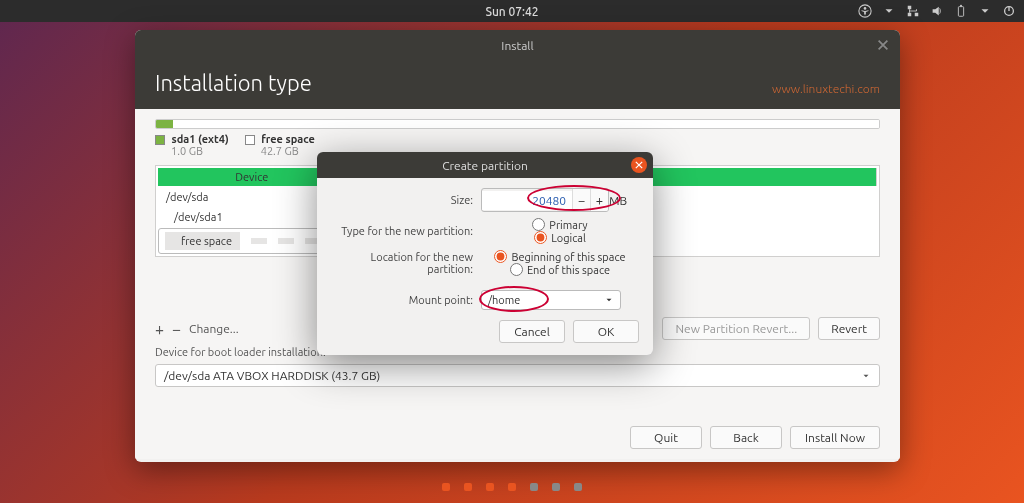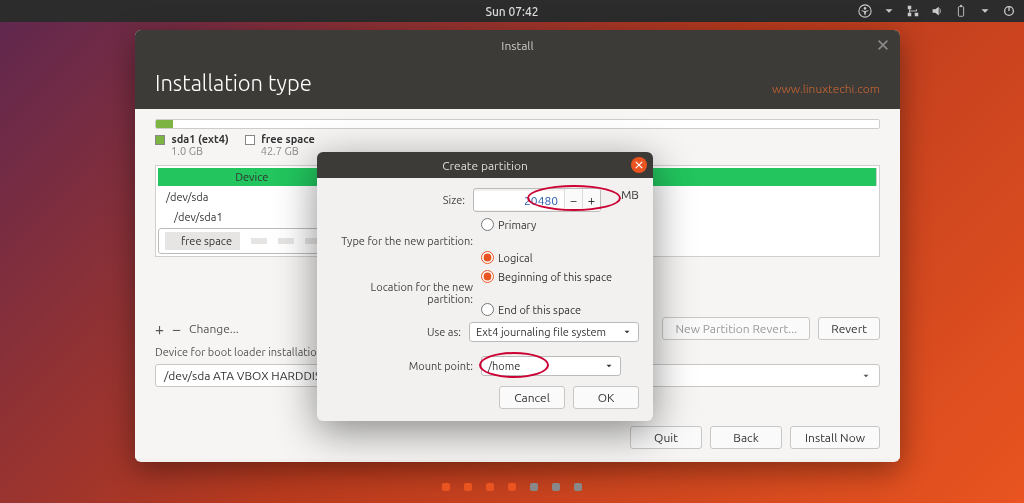--- a/index.html
+++ b/index.html
@@ -34,21 +34,21 @@
   .field-row .sel-f { flex: 1; border: 1px solid #c8c7c6; border-radius: 3px; background: #fff; padding: 4px 8px; font-size: 12px; display: flex; justify-content: space-between; align-items: center; }
   .bottom-btns { position: absolute; right: 20px; bottom: 10px; display: flex; gap: 8px; }
   
   .dialog { position: absolute; top: 152px; left: 485px; transform: translateX(-50%); width: 336px; background: #f2f1f0; border-radius: 6px; box-shadow: 0 10px 40px rgba(0,0,0,.45); z-index: 10; }
   .dialog .dlg-title { height: 26px; background: #3c3b37; color: #ddd; font-size: 12px; display: flex; align-items: center; justify-content: center; border-radius: 6px 6px 0 0; position: relative; }
   .dlg-close { position: absolute; right: 6px; top: 5px; width: 16px; height: 16px; background: #e95420; border-radius: 50%; display: flex; align-items: center; justify-content: center; }
   .dlg-close svg { width: 8px; height: 8px; fill: #fff; }
   .dialog .dlg-body { padding: 10px 14px 12px; font-size: 12px; color: #333; }
   .form-row { display: flex; align-items: center; margin-bottom: 6px; }
   .form-row .lbl { width: 150px; text-align: right; padding-right: 8px; font-size: 11px; color: #444; }
-  .form-row .ctl { flex: 1; display: flex; gap: 20px; }
+  .form-row .ctl { flex: 1; display: flex; align-items: center; gap: 0; }
   .spin { border: 1px solid #bbb; border-radius: 3px; display: flex; align-items: center; overflow: hidden; position: relative; }
   .spin input { border: none; width: 90px; padding: 3px 6px; text-align: right; font-size: 12px; color: #2a5db0; background: #fff; }
   .spin .step { width: 18px; height: 22px; display: flex; align-items: center; justify-content: center; border-left: 1px solid #ddd; background: #fafafa; font-size: 13px; cursor: pointer; }
   .radio-col { display: flex; flex-direction: column; gap: 4px; }
   .radio-row { display: flex; align-items: center; gap: 4px; font-size: 11px; }
   .radio-row input[type=radio] { accent-color: #e95420; }
   .sel { width: 170px; border: 1px solid #bbb; border-radius: 3px; background: #fff; padding: 3px 6px; font-size: 11px; display: flex; justify-content: space-between; align-items: center; }
   .sel.small { width: 140px; }
   .dlg-btns { display: flex; justify-content: flex-end; gap: 8px; margin-top: 10px; }
   .highlight-oval { position: absolute; border: 2px solid #c03; border-radius: 50%; pointer-events: none; }
@@ -240,31 +240,20 @@
             <input type="radio" name="ploc" checked="" style=""> 
             <span>Beginning of this space</span>
           </label>
         <label class="radio-row">
             <input type="radio" name="ploc" style=""> 
             <span>End of this space</span>
           </label>
       </div>
     </div>
 
-    <div class="form-row">
-      <div class="lbl">Use as:</div>
-      <div class="ctl">
-        <div class="sel">
-          <span>Ext4 journaling file system</span>
-          <svg width="10" height="10" viewBox="0 0 16 16">
-              <path d="M4 6l4 4 4-4z" fill="#333"></path>
-            </svg>
-        </div>
-      </div>
-    </div>
 
     <div class="form-row" style="position:relative;margin-top:14px">
       <div class="lbl">Mount point:</div>
       <div class="ctl">
         <div class="sel small">
           <span>/home</span>
           <svg width="10" height="10" viewBox="0 0 16 16">
               <path d="M4 6l4 4 4-4z" fill="#333"></path>
             </svg>
         </div>

